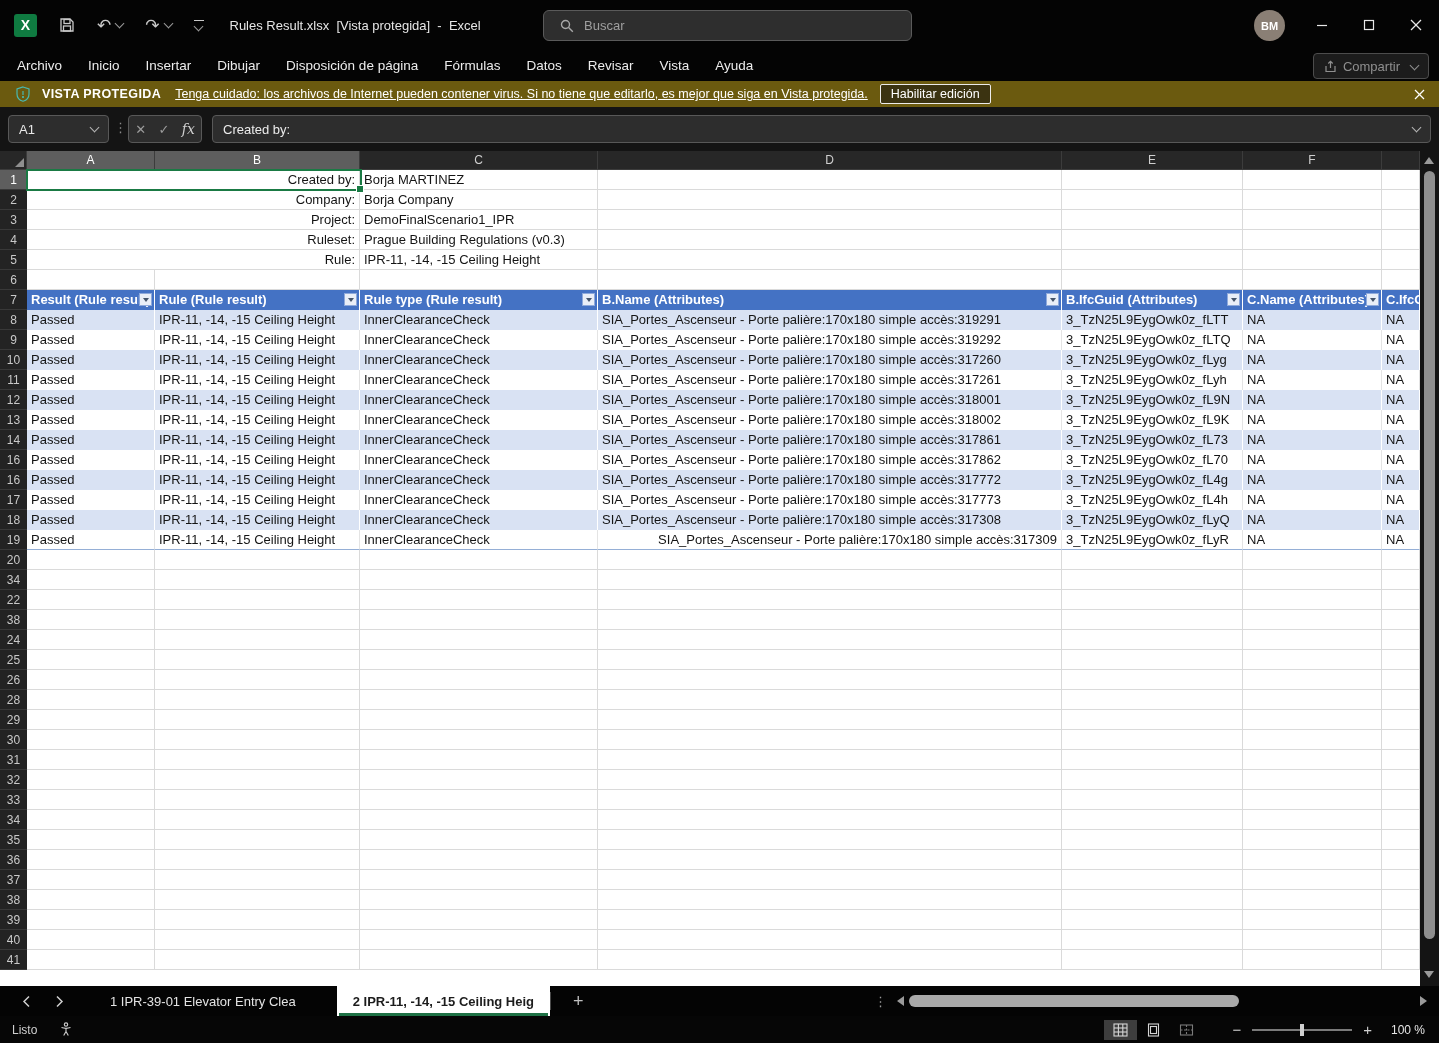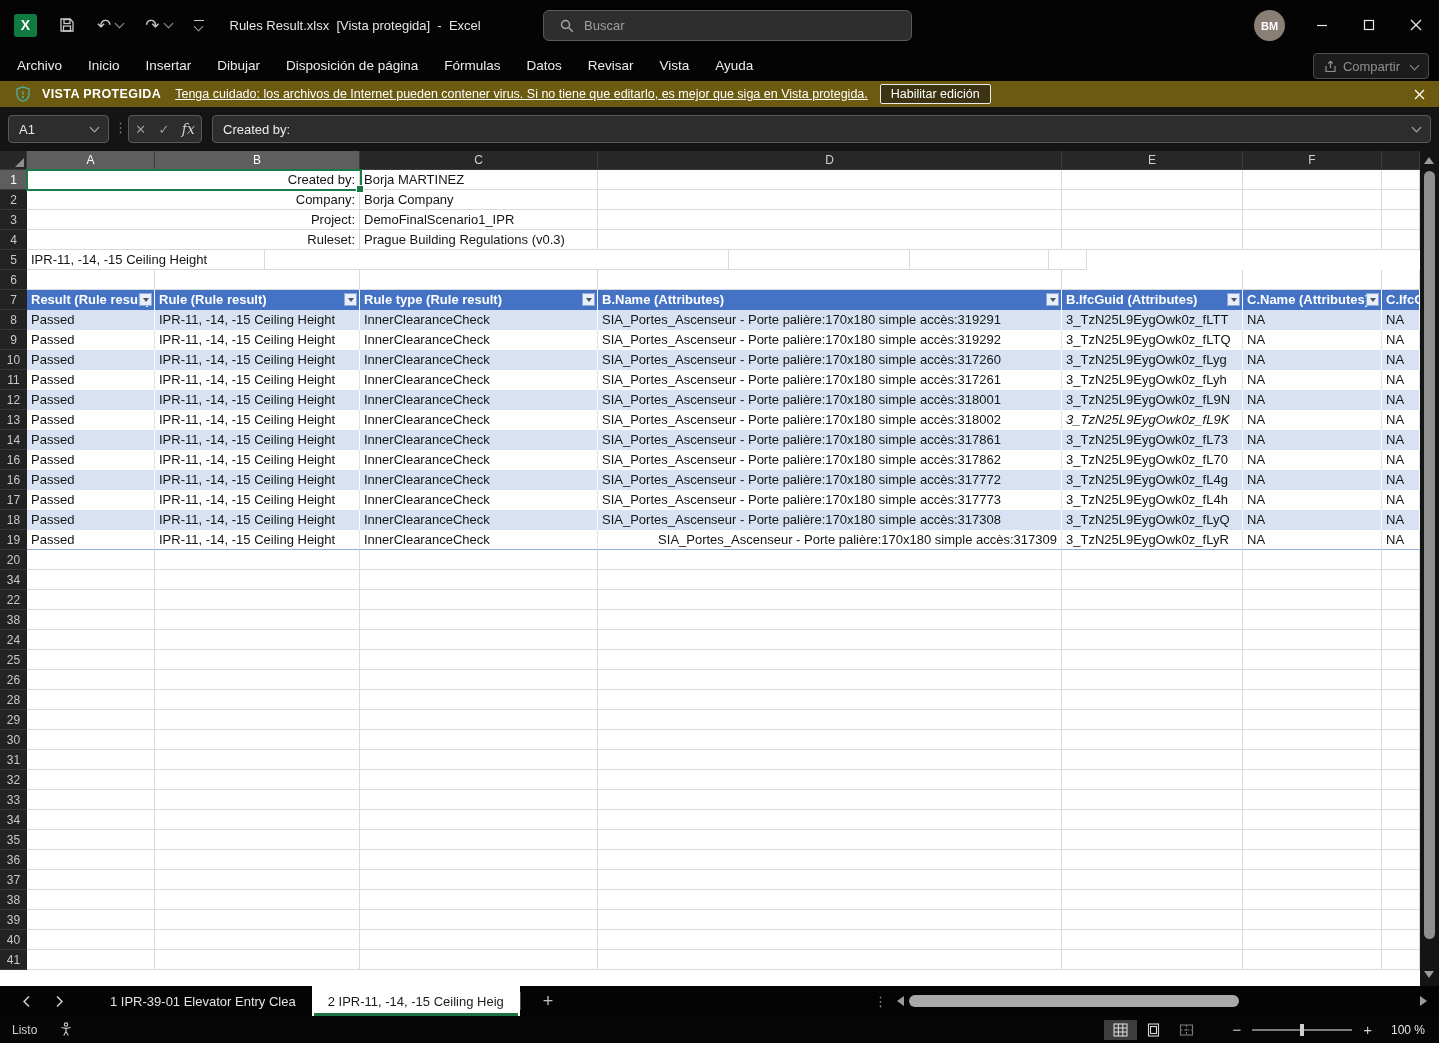--- a/index.html
+++ b/index.html
@@ -83,21 +83,21 @@
   .fillhandle{position:absolute;right:-4px;bottom:-4px;width:6px;height:6px;background:#1A7A44;border:1px solid #fff;}
   
   .vscroll{position:absolute;top:151px;left:1420px;width:19px;height:835px;background:#141414;}
   .vs-up{position:absolute;top:6px;left:4px;width:0;height:0;border-left:5.5px solid transparent;border-right:5.5px solid transparent;border-bottom:7px solid #9a9a9a;}
   .vs-thumb{position:absolute;top:20px;left:4px;width:11px;height:768px;background:#8f8f8f;border-radius:6px;}
   .vs-down{position:absolute;bottom:8px;left:4px;width:0;height:0;border-left:5.5px solid transparent;border-right:5.5px solid transparent;border-top:7px solid #9a9a9a;}
   
   .sheetbar{position:absolute;top:986px;left:0;width:1439px;height:30px;background:#040404;display:flex;align-items:stretch;}
   .tabnav{display:flex;align-items:center;gap:24px;margin-left:22px;margin-right:30px;}
   .stab{display:flex;align-items:center;padding:0 16px;color:#e3e3e3;font-size:13px;position:relative;}
-  .stab.active{background:#fff;color:#1c1c1c;font-weight:normal;}
+  .stab.active{background:#fff;color:#1c1c1c;font-weight:bold;margin-left:25px;}
   .stab.active::after{content:"";position:absolute;left:2px;right:2px;bottom:0;height:3px;background:#1E7145;}
   .tabdiv{width:1px;background:#4a4a4a;margin:6px 0;}
   .addsheet{color:#c0c0c0;font-size:18px;display:flex;align-items:center;padding:0 22px;}
   .hdots{color:#9a9a9a;font-size:13px;display:flex;align-items:center;margin-left:auto;margin-right:10px;}
   .hscroll-box{width:530px;display:flex;align-items:center;margin-right:12px;position:relative;}
   .hs-left{width:0;height:0;border-top:5.5px solid transparent;border-bottom:5.5px solid transparent;border-right:7px solid #9a9a9a;margin-right:3px;}
   .hs-track{flex:1;height:14px;position:relative;}
   .hs-thumb{position:absolute;left:2px;top:1px;width:330px;height:12px;background:#a9a9a9;border-radius:7px;}
   .hs-right{width:0;height:0;border-top:5.5px solid transparent;border-bottom:5.5px solid transparent;border-left:7px solid #9a9a9a;margin-left:3px;}
   
@@ -273,20 +273,21 @@
           <div class="rh">4</div>
           <div class="cell info-label" style="width: 333px;">Ruleset:</div>
           <div class="cell" style="width: 238px;">Prague Building Regulations (v0.3)</div>
           <div class="cell" style="width: 464px;"></div>
           <div class="cell" style="width: 181px;"></div>
           <div class="cell" style="width: 139px;"></div>
           <div class="cell" style="width: 38px;"></div>
         </div>
         <div class="gridrow">
           <div class="rh">5</div>
+          <div class="cell info-label" style="width: 333px;">Rule:</div>
           <div class="cell" style="width: 238px;">IPR-11, -14, -15 Ceiling Height</div>
           <div class="cell" style="width: 464px;"></div>
           <div class="cell" style="width: 181px;"></div>
           <div class="cell" style="width: 139px;"></div>
           <div class="cell" style="width: 38px;"></div>
         </div>
         <div class="gridrow">
           <div class="rh">6</div>
           <div class="cell" style="width: 128px;"></div>
           <div class="cell" style="width: 205px;"></div>
@@ -355,21 +356,21 @@
           <div class="cell datacell band" style="width: 181px;">3_TzN25L9EygOwk0z_fL9N</div>
           <div class="cell datacell band" style="width: 139px;">NA</div>
           <div class="cell datacell band" style="width: 38px;">NA</div>
         </div>
         <div class="gridrow">
           <div class="rh">13</div>
           <div class="cell datacell" style="width: 128px;">Passed</div>
           <div class="cell datacell" style="width: 205px;">IPR-11, -14, -15 Ceiling Height</div>
           <div class="cell datacell" style="width: 238px;">InnerClearanceCheck</div>
           <div class="cell datacell" style="width: 464px;">SIA_Portes_Ascenseur - Porte palière:170x180 simple accès:318002</div>
-          <div class="cell datacell" style="width: 181px; font-style: italic;">3_TzN25L9EygOwk0z_fL9K</div>
+          <div class="cell datacell" style="width: 181px;">3_TzN25L9EygOwk0z_fL9K</div>
           <div class="cell datacell" style="width: 139px;">NA</div>
           <div class="cell datacell" style="width: 38px;">NA</div>
         </div>
         <div class="gridrow">
           <div class="rh">14</div>
           <div class="cell datacell band" style="width: 128px;">Passed</div>
           <div class="cell datacell band" style="width: 205px;">IPR-11, -14, -15 Ceiling Height</div>
           <div class="cell datacell band" style="width: 238px;">InnerClearanceCheck</div>
           <div class="cell datacell band" style="width: 464px;">SIA_Portes_Ascenseur - Porte palière:170x180 simple accès:317861</div>
           <div class="cell datacell band" style="width: 181px;">3_TzN25L9EygOwk0z_fL73</div>

